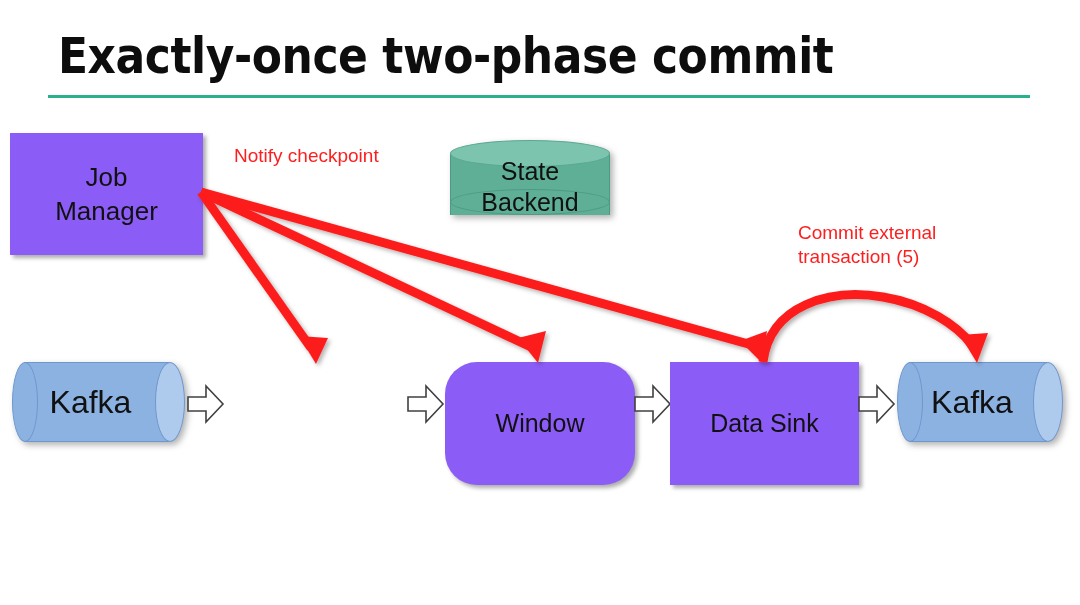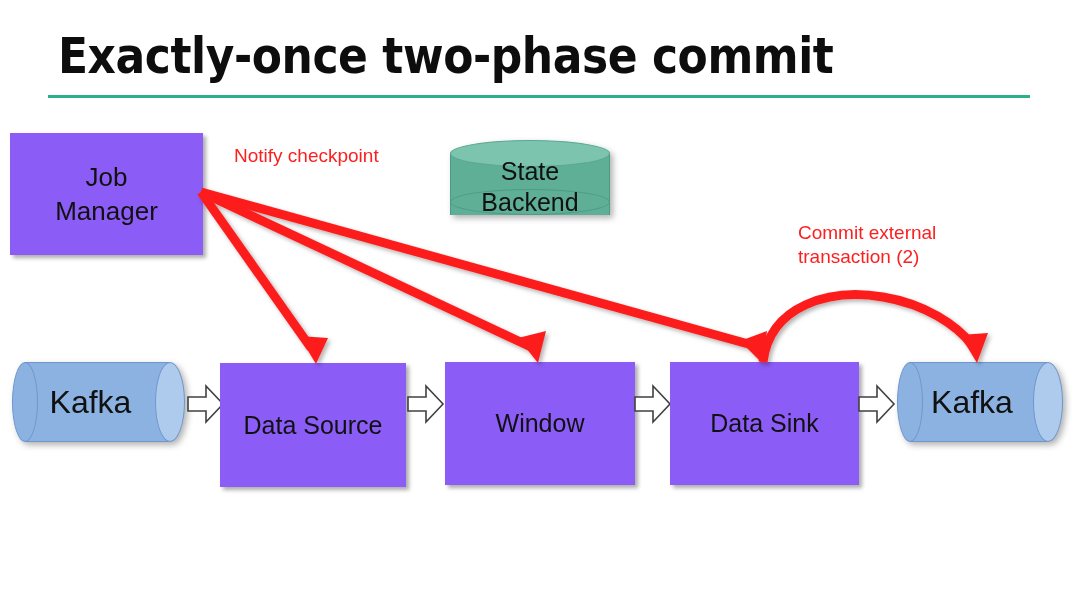--- a/index.html
+++ b/index.html
@@ -58,21 +58,21 @@
     line-height: 31px;
     font-family: "Liberation Sans", sans-serif;
   }
   .proc-box .label { display: block; }
 
   #box-jobmanager {
     left: 10px; top: 133px; width: 193px; height: 122px;
     font-size: 26px; line-height: 34px;
   }
   #box-datasource { left: 220px; top: 363px; width: 186px; height: 124px; }
-  #box-window     { left: 445px; top: 362px; width: 190px; height: 123px; }
+  #box-window     { left: 445px; top: 362px; width: 190px; height: 123px; border-radius: 32px; }
   #box-datasink   { left: 670px; top: 362px; width: 189px; height: 123px; }
 
   
   .cyl-v {
     position: absolute;
     left: 450px; top: 140px; width: 160px; height: 88px;
     filter: drop-shadow(3px 3px 3px rgba(0,0,0,0.30));
   }
   .cyl-v .body {
     position: absolute;
@@ -194,37 +194,34 @@
     <div class="bottom"></div>
     <div class="top"></div>
     <div class="cyl-label">
       <div>State</div>
       <div>Backend</div>
     </div>
   </div>
 
   <div class="red-note" id="note-commit">
     <div>Commit external</div>
-    <div>transaction (2)</div>
+    <div>transaction (5)</div>
   </div>
 
   <div class="cyl-h" id="cyl-kafka-source">
     <div class="body"></div>
     <div class="capL"></div>
     <div class="capR"></div>
     <div class="cyl-label">Kafka</div>
   </div>
 
   <svg class="block-arrow" style="left:186px; top:382px;" width="40" height="44" viewBox="0 0 40 44">
     <polygon points="2,15 20,15 20,4 37,22 20,40 20,29 2,29" fill="#ffffff" stroke="#404040" stroke-width="1.6" stroke-linejoin="miter"></polygon>
   </svg>
 
-  <div class="proc-box" id="box-datasource">
-    <span class="label">Data Source</span>
-  </div>
 
   <svg class="block-arrow" style="left:406px; top:382px;" width="40" height="44" viewBox="0 0 40 44">
     <polygon points="2,15 20,15 20,4 37,22 20,40 20,29 2,29" fill="#ffffff" stroke="#404040" stroke-width="1.6" stroke-linejoin="miter"></polygon>
   </svg>
 
   <div class="proc-box" id="box-window">
     <span class="label">Window</span>
   </div>
 
   <svg class="block-arrow" style="left:633px; top:382px;" width="40" height="44" viewBox="0 0 40 44">

